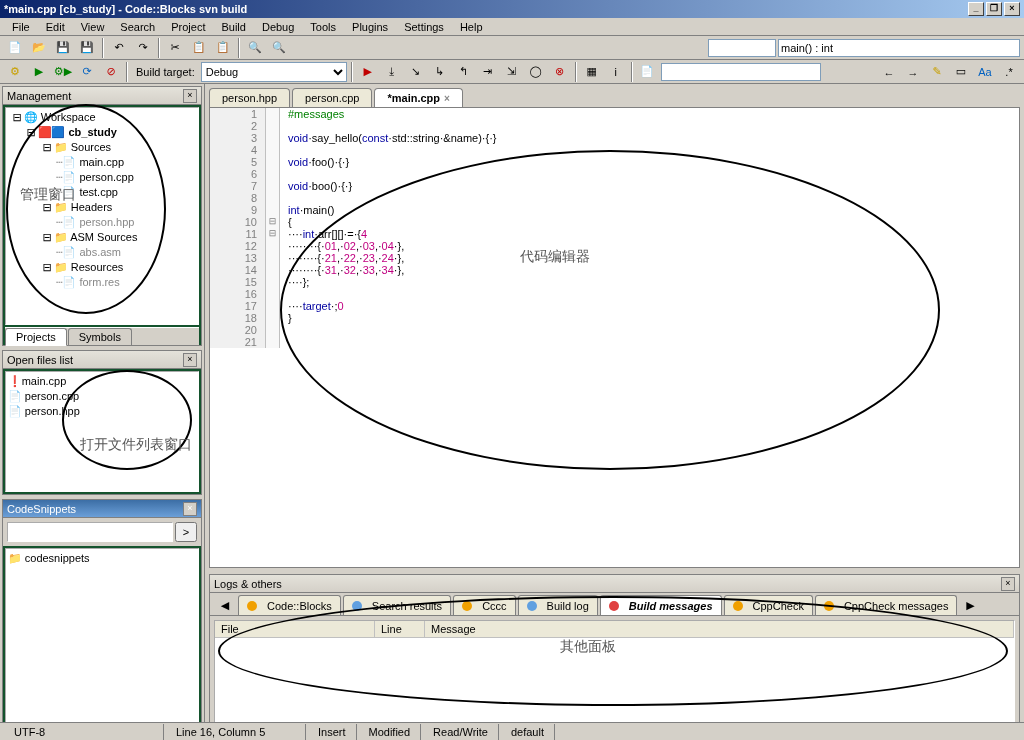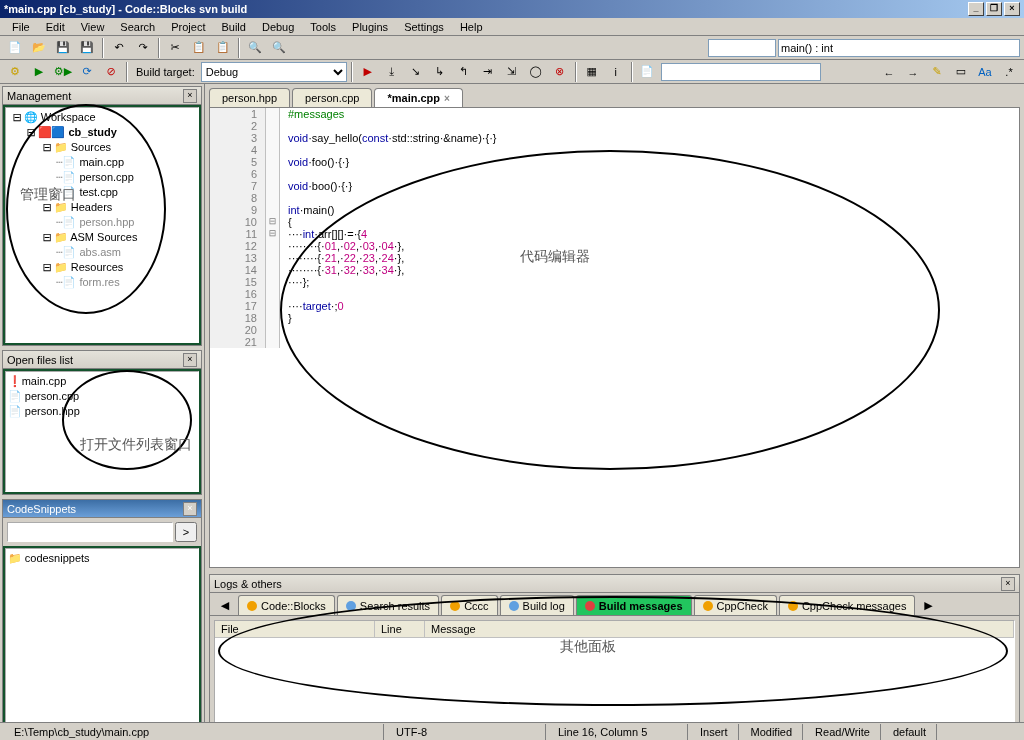--- a/index.html
+++ b/index.html
@@ -40,22 +40,22 @@
 .code-line { display: flex; }
 .gutter { width: 56px; background: #f0f0f0; color: #808080; text-align: right; padding-right: 8px; border-right: 1px solid #c0c0c0; user-select: none; }
 .fold { width: 14px; background: #f8f8f8; border-right: 1px solid #c0c0c0; text-align: center; color: #808080; font-size: 9px; user-select: none; }
 .codetext { padding-left: 8px; white-space: pre; }
 .kw { color: #0000a0; }
 .pp { color: #008000; }
 .str { color: #808080; }
 .num { color: #c00080; }
 .logs-panel { margin: 2px 4px; border: 1px solid #808080; background: #d4d0c8; display: flex; flex-direction: column; height: 168px; }
 .log-tabs { display: flex; padding: 2px 4px 0 4px; gap: 2px; background: #d4d0c8; border-bottom: 1px solid #808080; overflow: hidden; }
-.log-tabs .ltab { padding: 2px 8px; border: 1px solid #808080; border-bottom: none; background: #ece9d8; border-radius: 3px 3px 0 0; cursor: default; display: inline-flex; align-items: center; gap: 4px; white-space: nowrap; }
-.log-tabs .ltab.active { background: #22c55e; font-weight: bold; }
+.log-tabs .ltab { padding: 2px 8px; border: 1px solid #808080; border-bottom: none; background: #ece9d8; border-radius: 3px 3px 0 0; cursor: default; display: inline-flex; align-items: center; gap: 10px; white-space: nowrap; }
+.log-tabs .ltab.active { background: #ffffff; font-weight: bold; font-style: italic; }
 .log-tabs .licon { width: 10px; height: 10px; border-radius: 50%; display: inline-block; }
 .log-body { flex: 1; background: #fff; margin: 4px; border: 1px inset #fff; position: relative; }
 .log-headers { display: flex; background: #ece9d8; border-bottom: 1px solid #c0c0c0; }
 .log-headers div { padding: 2px 6px; border-right: 1px solid #c0c0c0; }
 .statusbar { position: absolute; bottom: 0; left: 0; right: 0; height: 18px; background: #d4d0c8; border-top: 1px solid #808080; display: flex; align-items: center; padding: 0 4px; gap: 2px; }
 .statusbar .cell { padding: 0 10px; border-right: 1px solid #808080; height: 16px; display: flex; align-items: center; }
 .statusbar .cell:first-child { flex: 0 0 380px; }
 .annotation-oval { position: absolute; border: 2px solid #000; border-radius: 50%; pointer-events: none; }
 .annotation-text { position: absolute; color: #555; font-size: 14px; font-family: "SimSun"; pointer-events: none; }
 .folder-icon { color: #3b7dd8; }
@@ -159,20 +159,24 @@
         <div class="tree-row indent3"><span class="file-icon">┄📄</span> <span>main.cpp</span></div>
         <div class="tree-row indent3"><span class="file-icon">┄📄</span> <span>person.cpp</span></div>
         <div class="tree-row indent3"><span class="file-icon">┄📄</span> <span>test.cpp</span></div>
         <div class="tree-row indent2"><span class="icon">⊟</span><span class="folder-icon">📁</span> <span>Headers</span></div>
         <div class="tree-row indent3"><span class="file-icon">┄📄</span> <span style="color:#888">person.hpp</span></div>
         <div class="tree-row indent2"><span class="icon">⊟</span><span class="folder-icon">📁</span> <span>ASM Sources</span></div>
         <div class="tree-row indent3"><span class="file-icon">┄📄</span> <span style="color:#888">abs.asm</span></div>
         <div class="tree-row indent2"><span class="icon">⊟</span><span class="folder-icon">📁</span> <span>Resources</span></div>
         <div class="tree-row indent3"><span class="file-icon">┄📄</span> <span style="color:#888">form.res</span></div>
       </div>
+      <div class="tabbar">
+        <div class="tab active">Projects</div>
+        <div class="tab">Symbols</div>
+      </div>
     </div>
 
     <div class="panel" style="height:145px">
       <div class="panel-title">
         <span>Open files list</span>
         <span class="spacer"></span>
         <span class="xbtn">×</span>
       </div>
       <div class="panel-body">
         <div class="tree-row"><span style="color:#c00000">❗</span><span>main.cpp</span></div>
@@ -360,21 +364,20 @@
           <div style="width:160px">File</div>
           <div style="width:50px">Line</div>
           <div style="flex:1">Message</div>
         </div>
       </div>
     </div>
   </div>
 </div>
 
 <div class="statusbar">
-  <div class="cell">E:\Temp\cb_study\main.cpp</div>
   <div class="cell" style="flex:0 0 160px">UTF-8</div>
   <div class="cell" style="flex:0 0 140px">Line 16, Column 5</div>
   <div class="cell">Insert</div>
   <div class="cell">Modified</div>
   <div class="cell">Read/Write</div>
   <div class="cell">default</div>
 </div>
 
 <div class="annotation-oval" style="left:6px; top:104px; width:160px; height:210px;"></div>
 <div class="annotation-text" style="left:20px; top:186px;">管理窗口</div>

